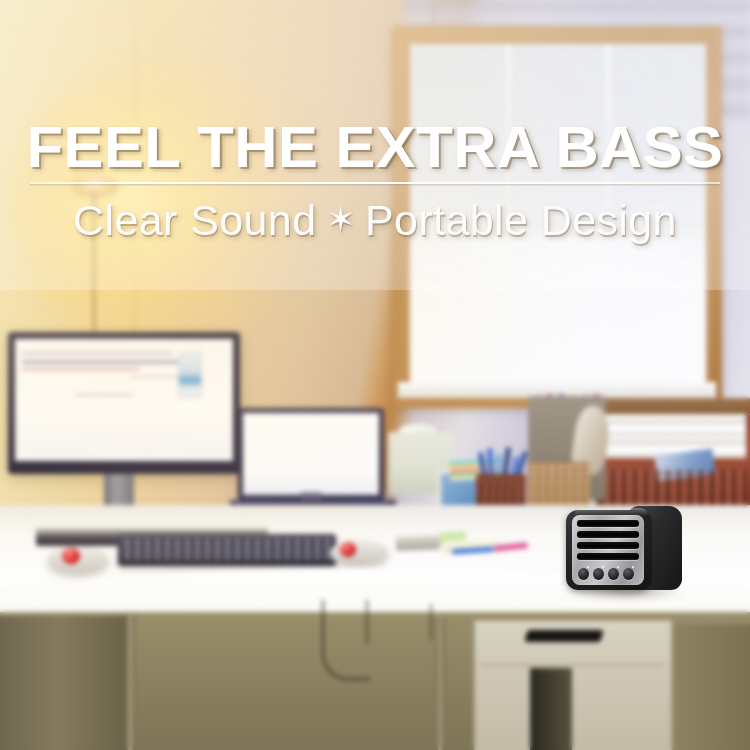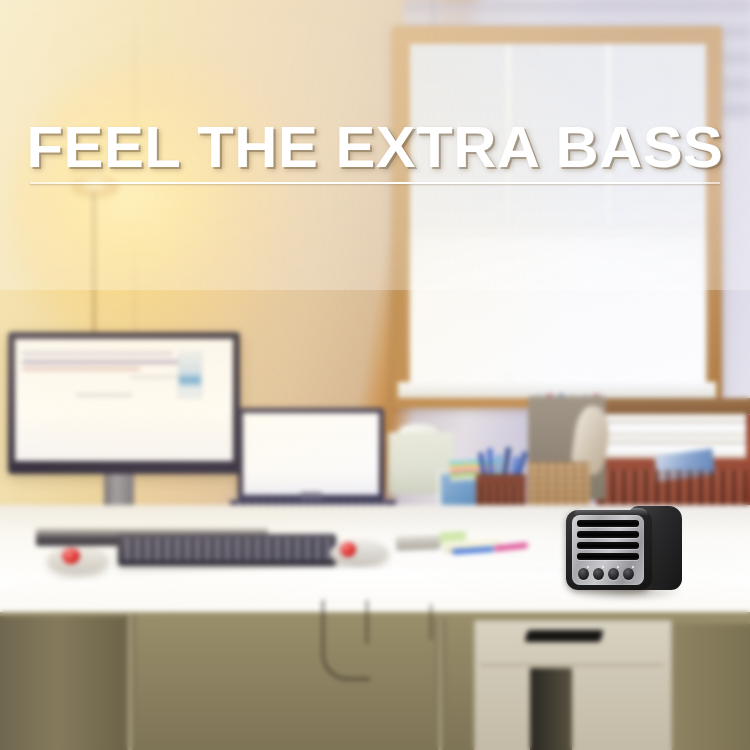--- a/index.html
+++ b/index.html
@@ -670,15 +670,18 @@
       <s></s>
       <s></s>
     </div>
   </div>
 
   <div class="top-wash"></div>
 
   <div class="text-block">
     <div class="headline">FEEL THE EXTRA BASS</div>
     <div class="rule"></div>
+    <div class="subhead">
+      <span>Clear Sound</span><span class="sep">✶</span><span>Portable Design</span>
+    </div>
   </div>
 
 </div>
 
 </body></html>

